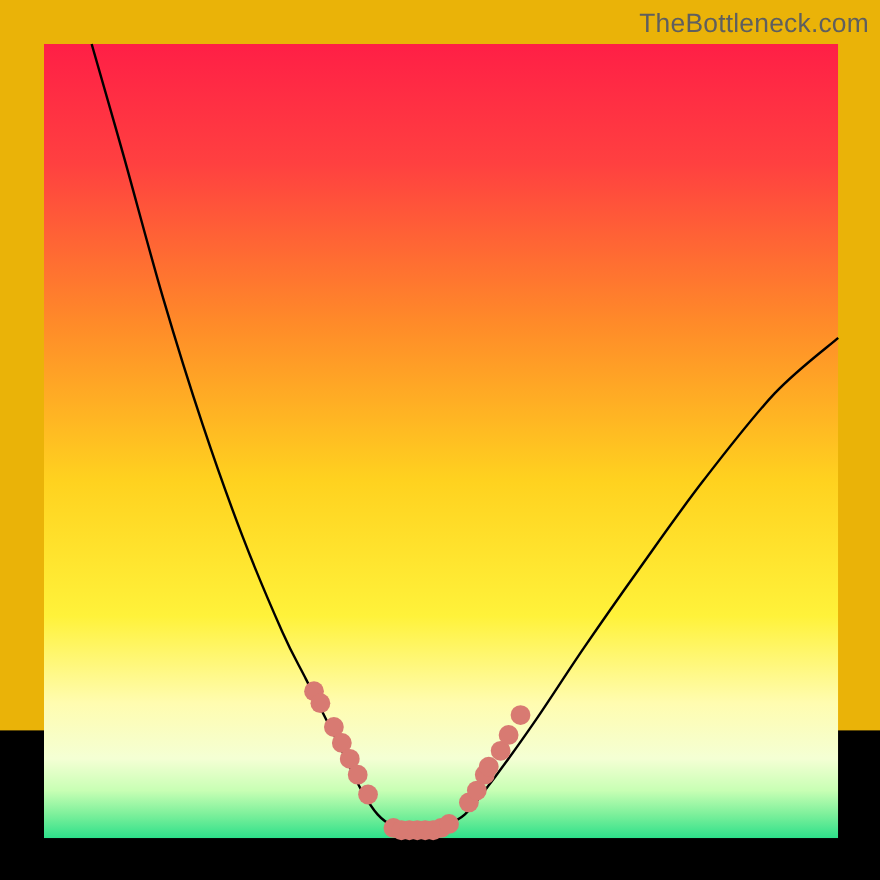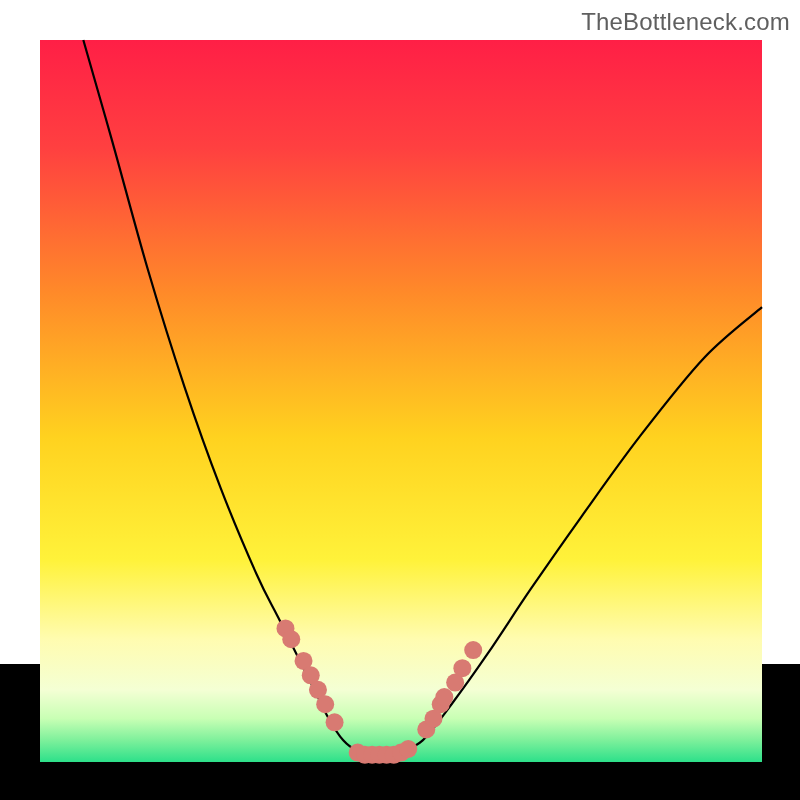--- a/index.html
+++ b/index.html
@@ -10,21 +10,21 @@
     background: #000;
     overflow: hidden;
     font-family: Arial, Helvetica, sans-serif;
   }
   .frame {
     position: absolute;
     left: 0;
     top: 0;
     width: 800px;
     height: 664px;
-    background: #ffffff;
+    background: #eab308;
   }
   .plot-area {
     position: absolute;
     left: 40px;
     top: 40px;
     width: 722px;
     height: 722px;
     
   }
   .gradient-bg {

